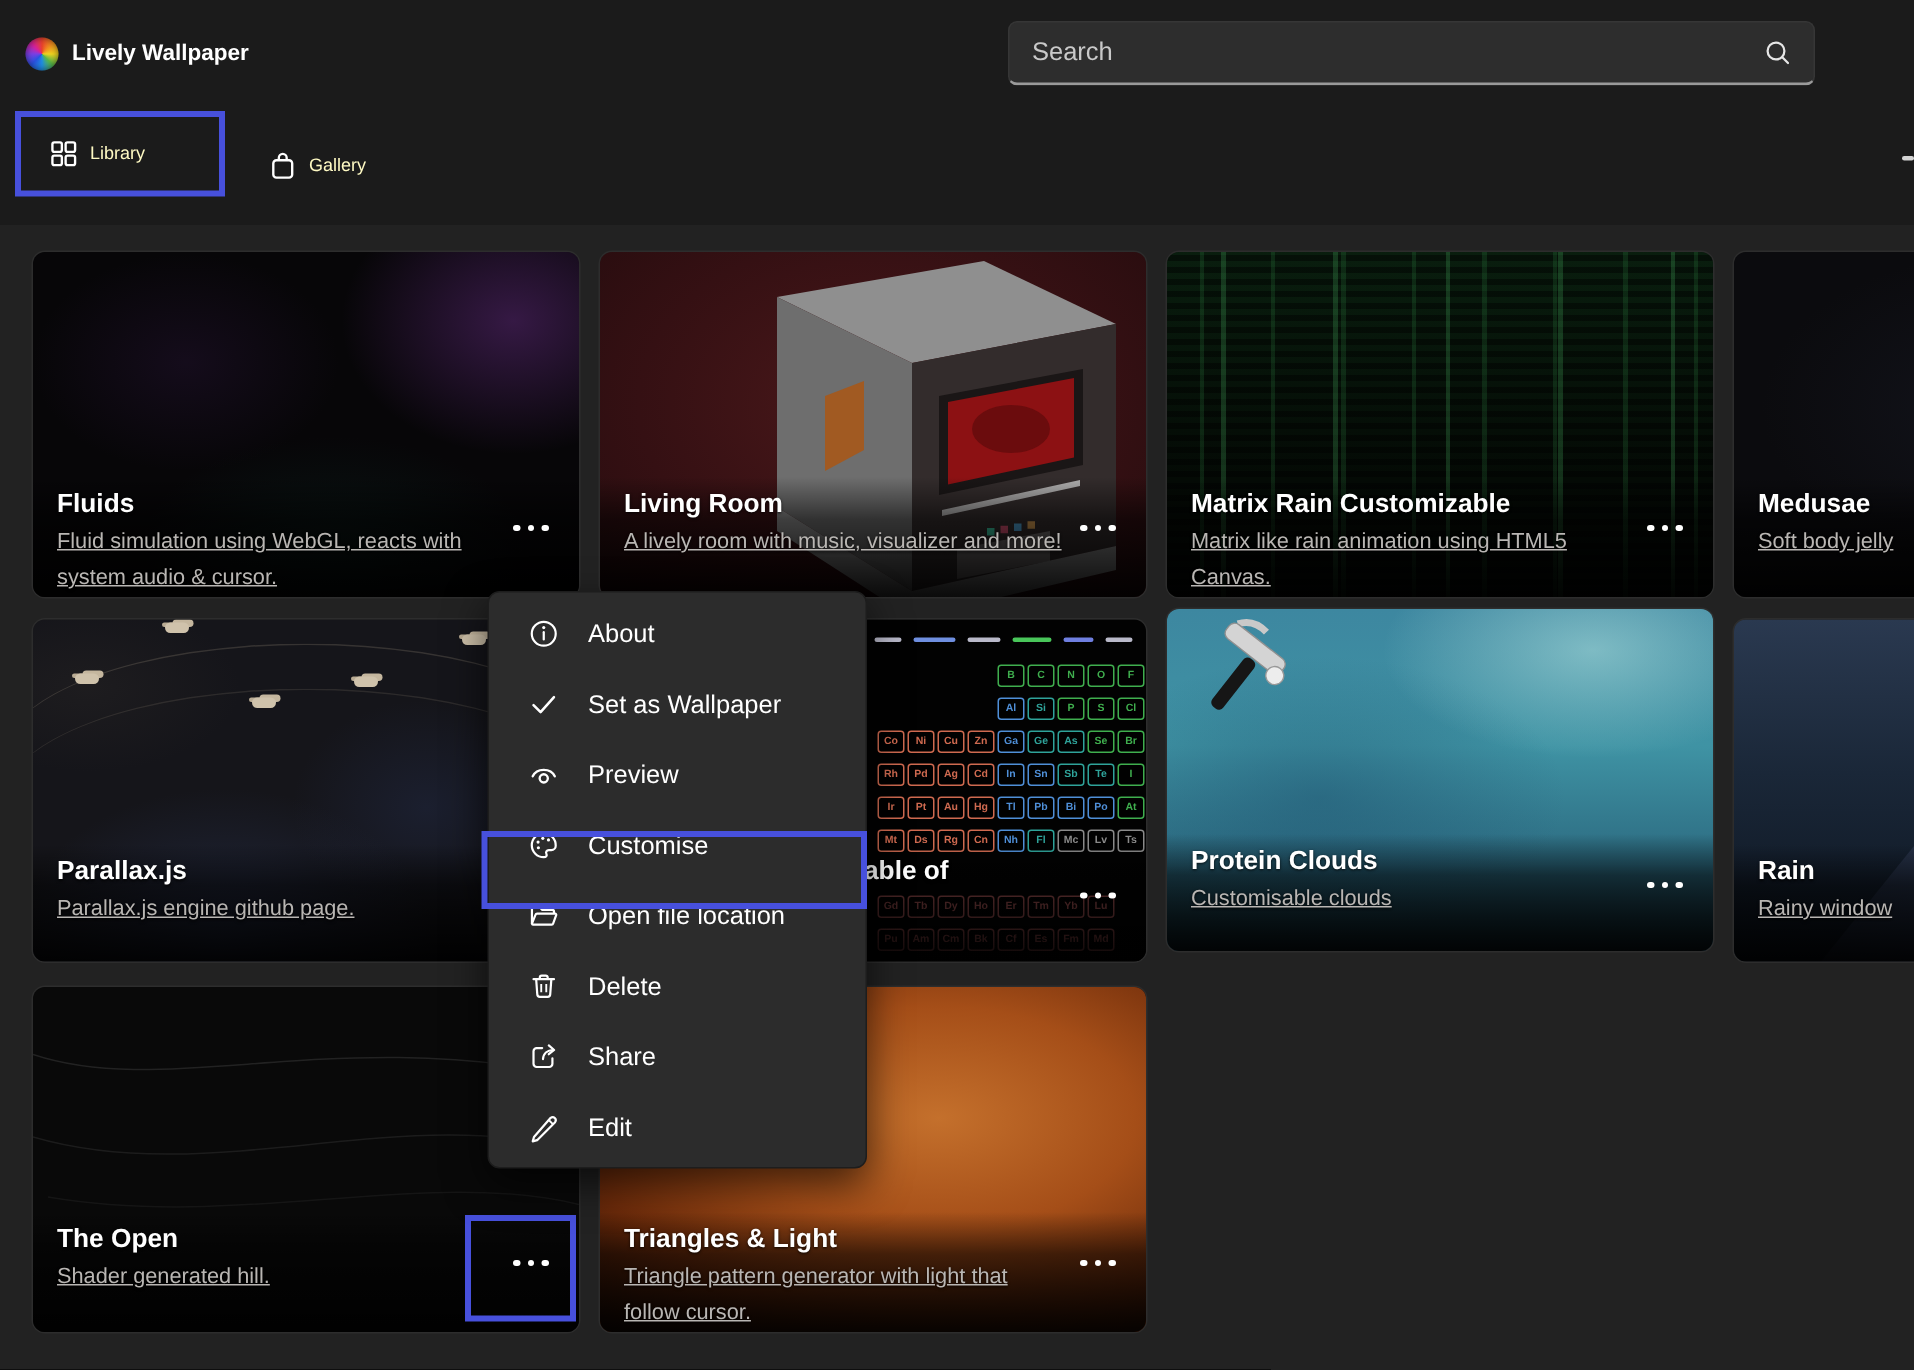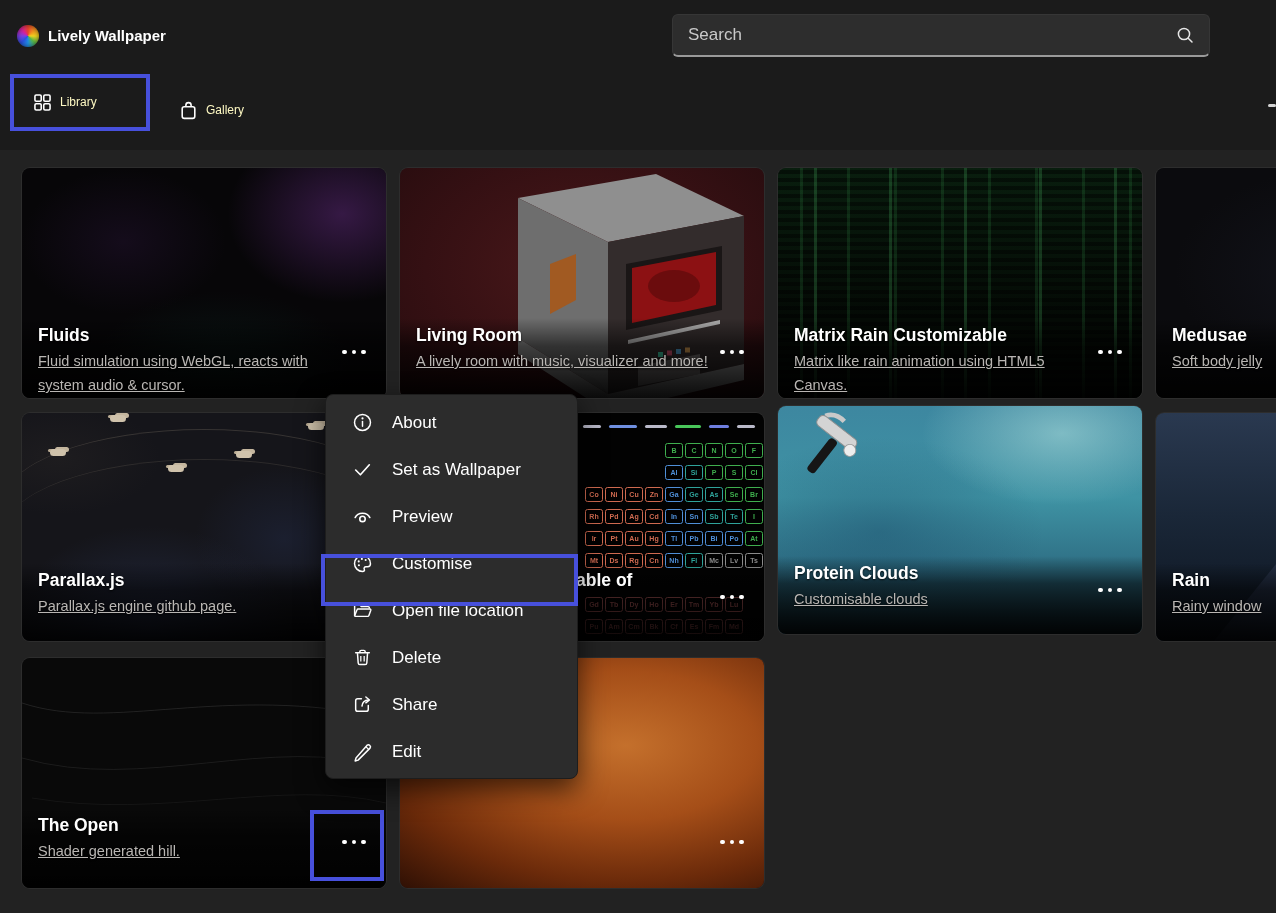--- a/index.html
+++ b/index.html
@@ -387,20 +387,24 @@
       </div>
     <div class="more">
         <span></span>
         <span></span>
         <span></span>
       </div>
   </div>
 
   <div class="card c9">
     <div class="thumb t-triangles"></div>
+    <div class="info">
+        <div class="ctitle">Triangles &amp; Light</div>
+      <div class="cdesc">Triangle pattern generator with light that follow cursor.</div>
+      </div>
     <div class="more">
         <span></span>
         <span></span>
         <span></span>
       </div>
   </div>
 
   <div class="menu">
     <div class="menu-item">
       <svg viewBox="0 0 20 20">

